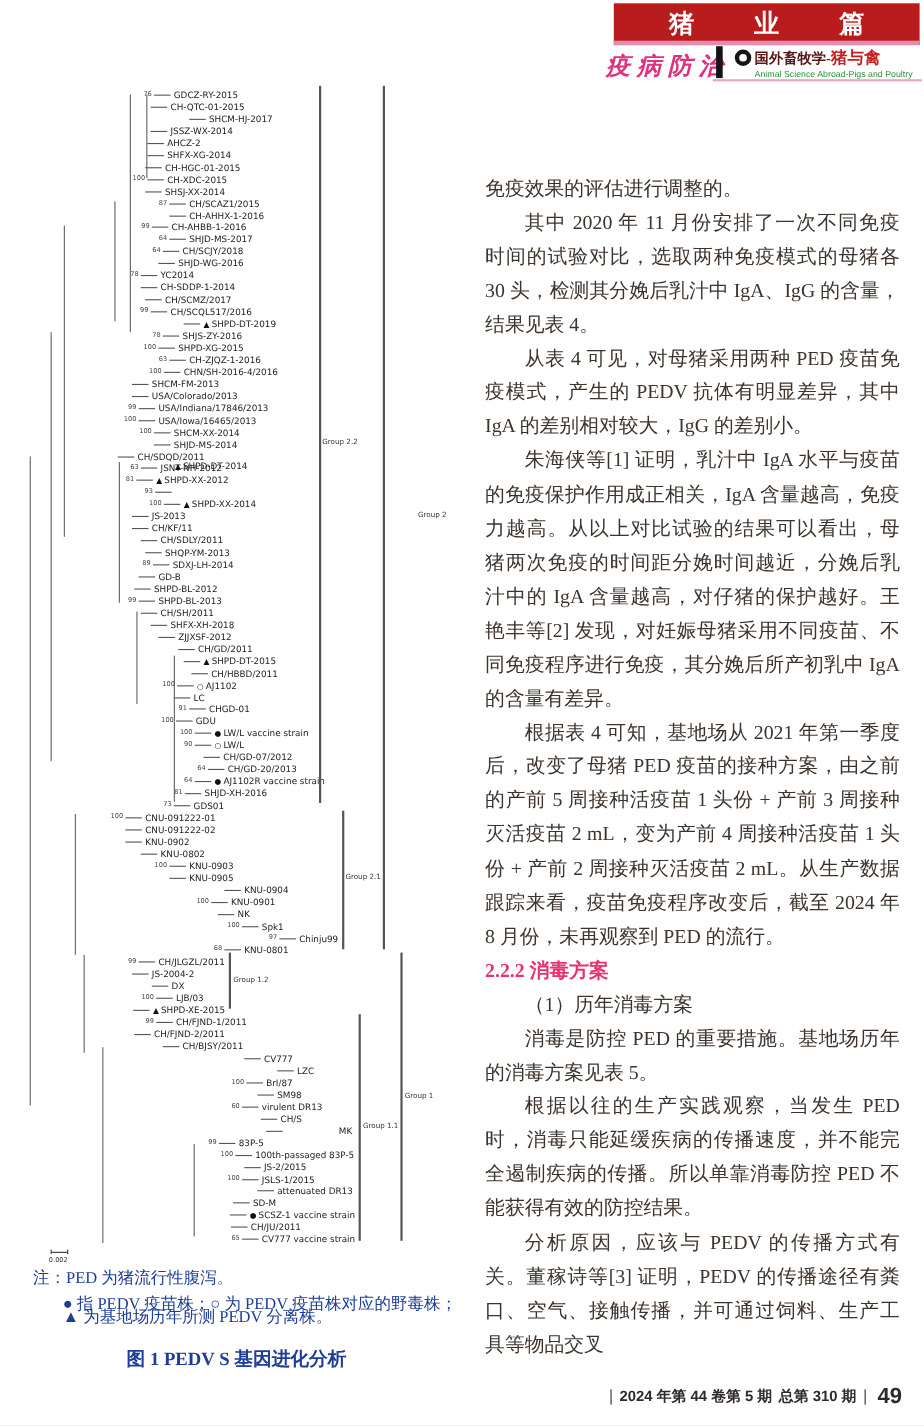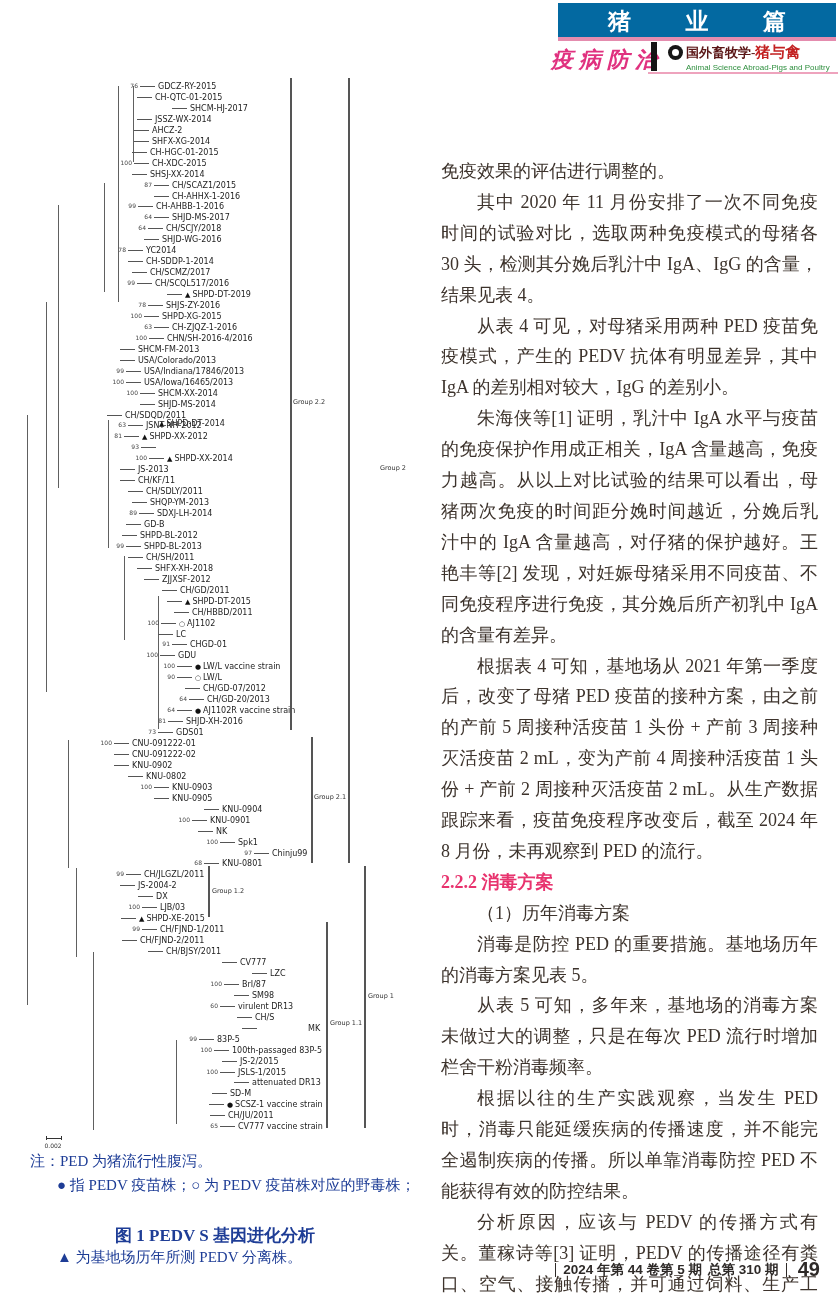--- a/index.html
+++ b/index.html
@@ -1,19 +1,19 @@
 <!DOCTYPE html>
 <html><head>
 <meta charset="utf-8">
 <style>
   html,body{margin:0;padding:0;background:#e9e9e9;}
   .page{position:relative;width:840px;height:1296px;background:#ffffff;margin:0 auto;overflow:hidden;
         font-family:"Liberation Sans",sans-serif;}
   
-  .banner{position:absolute;left:558px;top:3px;width:278px;height:34px;background:#0369a1;
+  .banner{position:absolute;left:558px;top:3px;width:278px;height:34px;background:#b91c1c;
           border-bottom:4px solid #e48cae;color:#ffffff;font-weight:bold;font-size:23px;
           letter-spacing:24px;text-align:center;line-height:36px;text-indent:24px;
           font-family:"Liberation Sans",sans-serif;}
   .column-name{position:absolute;left:551px;top:45px;color:#e0317f;font-weight:bold;font-size:22px;
           font-style:italic;letter-spacing:6px;font-family:"Liberation Serif",serif;}
   .divider-bar{position:absolute;left:651px;top:42px;width:6px;height:29px;background:#141414;}
   .logo{position:absolute;left:668px;top:43px;width:170px;}
   .logo-row{display:flex;align-items:center;}
   .logo-icon{width:15px;height:15px;border-radius:50%;background:#161616;display:inline-block;
           position:relative;margin-right:3px;flex:0 0 auto;}
@@ -340,34 +340,33 @@
         <div class="glabel" style="left: 330px; top: 1020px;">Group 1.1</div>
         <div class="gbar" style="left: 364px; top: 866px; height: 262px;"></div>
         <div class="glabel" style="left: 368px; top: 993px;">Group 1</div>
       </div>
     <div class="scalebar">
         <i></i>
       </div>
     <div class="scalelabel">0.002</div>
     <div class="fig-note" style="left:30px;top:1152px;">注：PED 为猪流行性腹泻。</div>
     <div class="fig-note" style="left:57px;top:1176px;">● 指 PEDV 疫苗株；○ 为 PEDV 疫苗株对应的野毒株；</div>
-    <div class="fig-note" style="left:57px;top:1248px;">▲ 为基地场历年所测 PEDV 分离株。</div>
+    <div class="fig-note" style="left:57px;top:1188px;">▲ 为基地场历年所测 PEDV 分离株。</div>
     <div class="fig-caption">图 1 PEDV S 基因进化分析</div>
   </div>
 
   <div class="article" id="article-col">
       <div class="para">免疫效果的评估进行调整的。</div>
       <div class="para indent">其中 2020 年 11 月份安排了一次不同免疫时间的试验对比，选取两种免疫模式的母猪各 30 头，检测其分娩后乳汁中 IgA、IgG 的含量，结果见表 4。</div>
       <div class="para indent">从表 4 可见，对母猪采用两种 PED 疫苗免疫模式，产生的 PEDV 抗体有明显差异，其中 IgA 的差别相对较大，IgG 的差别小。</div>
       <div class="para indent">朱海侠等[1] 证明，乳汁中 IgA 水平与疫苗的免疫保护作用成正相关，IgA 含量越高，免疫力越高。从以上对比试验的结果可以看出，母猪两次免疫的时间距分娩时间越近，分娩后乳汁中的 IgA 含量越高，对仔猪的保护越好。王艳丰等[2] 发现，对妊娠母猪采用不同疫苗、不同免疫程序进行免疫，其分娩后所产初乳中 IgA 的含量有差异。</div>
       <div class="para indent">根据表 4 可知，基地场从 2021 年第一季度后，改变了母猪 PED 疫苗的接种方案，由之前的产前 5 周接种活疫苗 1 头份 + 产前 3 周接种灭活疫苗 2 mL，变为产前 4 周接种活疫苗 1 头份 + 产前 2 周接种灭活疫苗 2 mL。从生产数据跟踪来看，疫苗免疫程序改变后，截至 2024 年 8 月份，未再观察到 PED 的流行。</div>
       <div class="heading">2.2.2 消毒方案</div>
       <div class="para indent">（1）历年消毒方案</div>
       <div class="para indent">消毒是防控 PED 的重要措施。基地场历年的消毒方案见表 5。</div>
-      <div class="para indent">从表 5 可知，多年来，基地场的消毒方案未做过大的调整，只是在每次 PED 流行时增加栏舍干粉消毒频率。</div>
       <div class="para indent">根据以往的生产实践观察，当发生 PED 时，消毒只能延缓疾病的传播速度，并不能完全遏制疾病的传播。所以单靠消毒防控 PED 不能获得有效的防控结果。</div>
       <div class="para indent">分析原因，应该与 PEDV 的传播方式有关。董稼诗等[3] 证明，PEDV 的传播途径有粪口、空气、接触传播，并可通过饲料、生产工具等物品交叉</div>
     </div>
 
   <div class="footer">
     <span class="vbar"></span>
     <span>2024 年第 44 卷第 5 期</span>
     <span style="width:10px"></span>
     <span>总第 310 期</span>
     <span class="vbar"></span>

